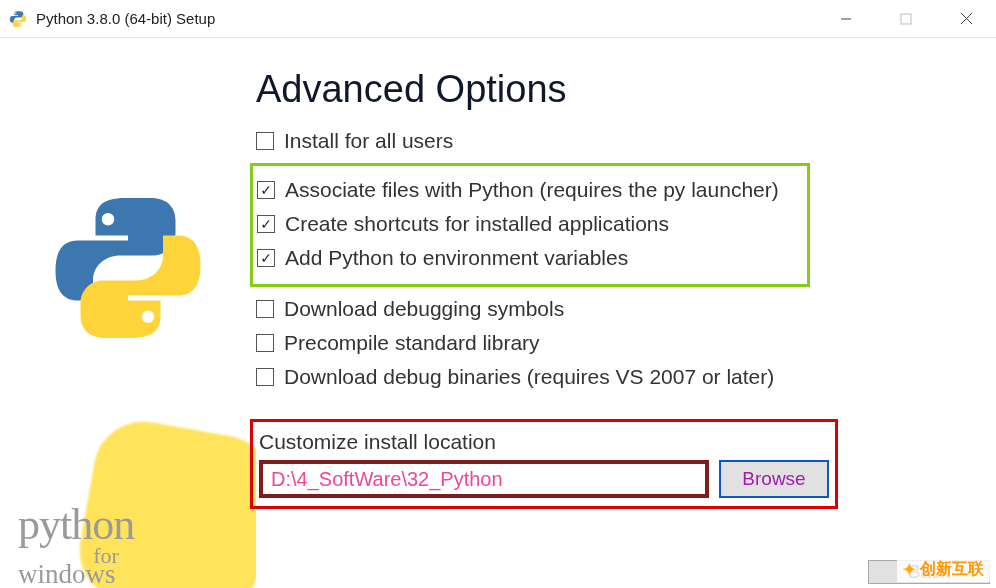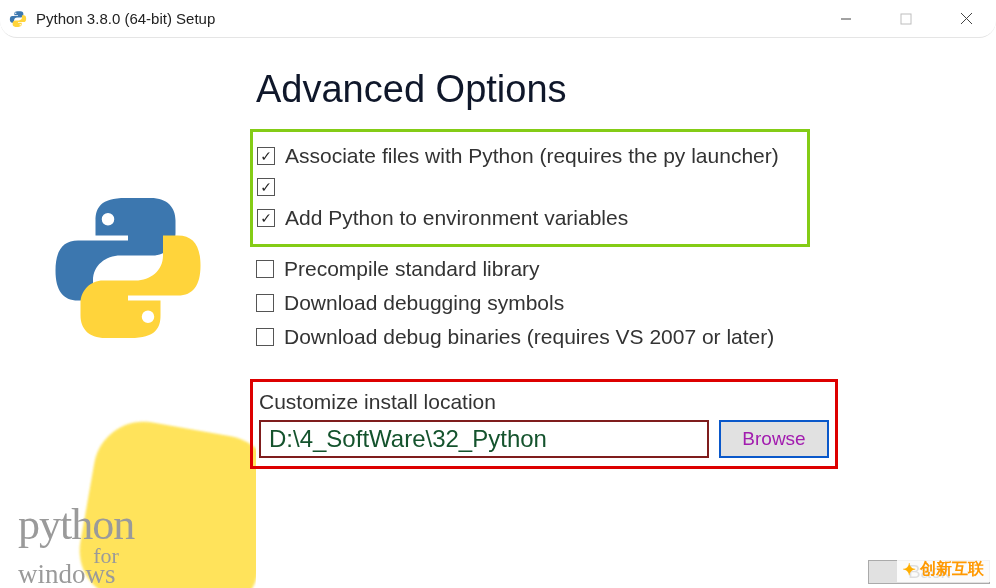--- a/index.html
+++ b/index.html
@@ -11,21 +11,20 @@
     overflow: hidden;
     position: relative;
   }
   .titlebar {
     height: 38px;
     display: flex;
     align-items: center;
     border-bottom: 1px solid #e5e5e5;
     background: #fff;
     padding: 0 0 0 8px;
-    border-radius: 17px;
   }
   .titlebar .app-icon {
     width: 20px; height: 20px;
     margin-right: 8px;
     display:flex; align-items:center; justify-content:center;
   }
   .titlebar .title {
     font-size: 15px;
     color: #222;
     flex: 1;
@@ -122,25 +121,25 @@
   }
   .loc-label {
     font-size: 21px;
     color:#333;
     margin-bottom:6px;
   }
   .loc-row { display:flex; gap:10px; }
   .loc-input {
     flex:1;
     height:38px;
-    font-size:24px;
+    font-size:20px;
     padding: 4px 8px;
-    border:2px solid #7f1d1d;
+    border:4px solid #7f1d1d;
     font-family: inherit;
-    color:#14532d;
+    color:#ec4899;
   }
   .browse-btn {
     width:110px;
     height:38px;
     border:2px solid #0a58ca;
     background:#e1e1e1;
     font-size:19px;
     display:flex;align-items:center;justify-content:center;
     color:#a21caf;
   }
@@ -234,42 +233,47 @@
     <div class="brand-wrap">
       <div class="brand-python">python</div>
       <div class="brand-for">for</div>
       <div class="brand-windows">windows</div>
     </div>
   </div>
 
   <div class="main">
     <h1 class="heading">Advanced Options</h1>
 
+    <div class="option-row">
+      <span class="cb"></span>
+      <span>Install for all users</span>
+    </div>
 
     <div class="hl-box-1">
       <div class="option-row">
         <span class="cb checked"></span>
         <span>Associate files with Python (requires the py launcher)</span>
       </div>
       <div class="option-row">
         <span class="cb checked"></span>
+        <span>Create shortcuts for installed applications</span>
       </div>
       <div class="option-row">
         <span class="cb checked"></span>
         <span>Add Python to environment variables</span>
       </div>
     </div>
 
     <div class="option-row">
       <span class="cb"></span>
-      <span>Precompile standard library</span>
+      <span>Download debugging symbols</span>
     </div>
     <div class="option-row">
       <span class="cb"></span>
-      <span>Download debugging symbols</span>
+      <span>Precompile standard library</span>
     </div>
     <div class="option-row">
       <span class="cb"></span>
       <span>Download debug binaries (requires VS 2007 or later)</span>
     </div>
 
     <div class="install-location">
       <div class="hl-box-2">
         <div class="loc-label">Customize install location</div>
         <div class="loc-row">

